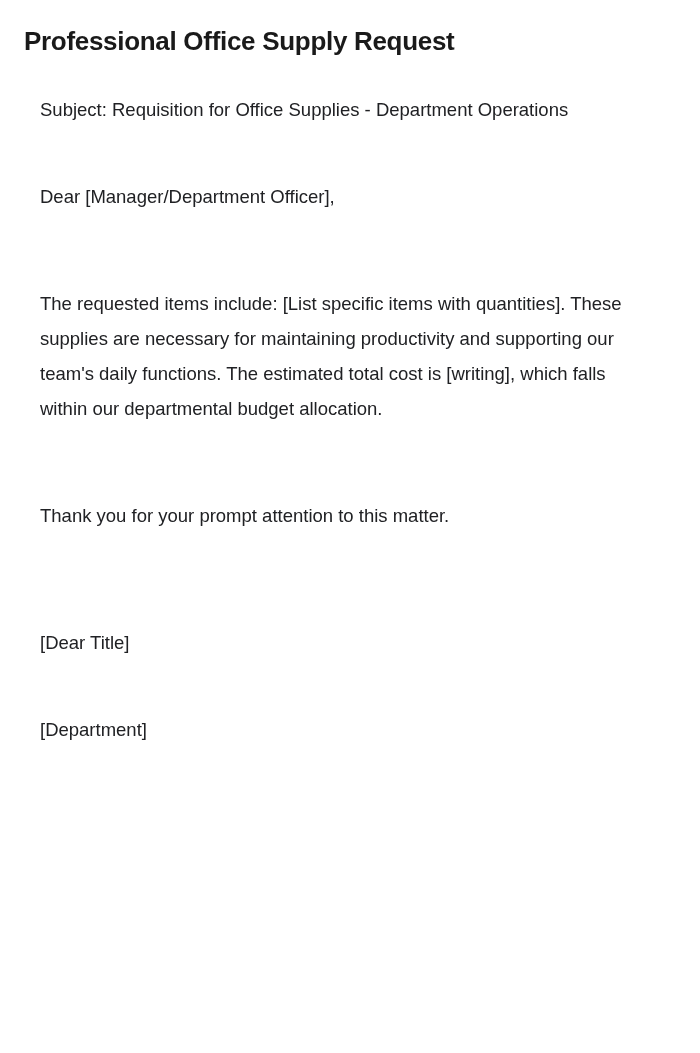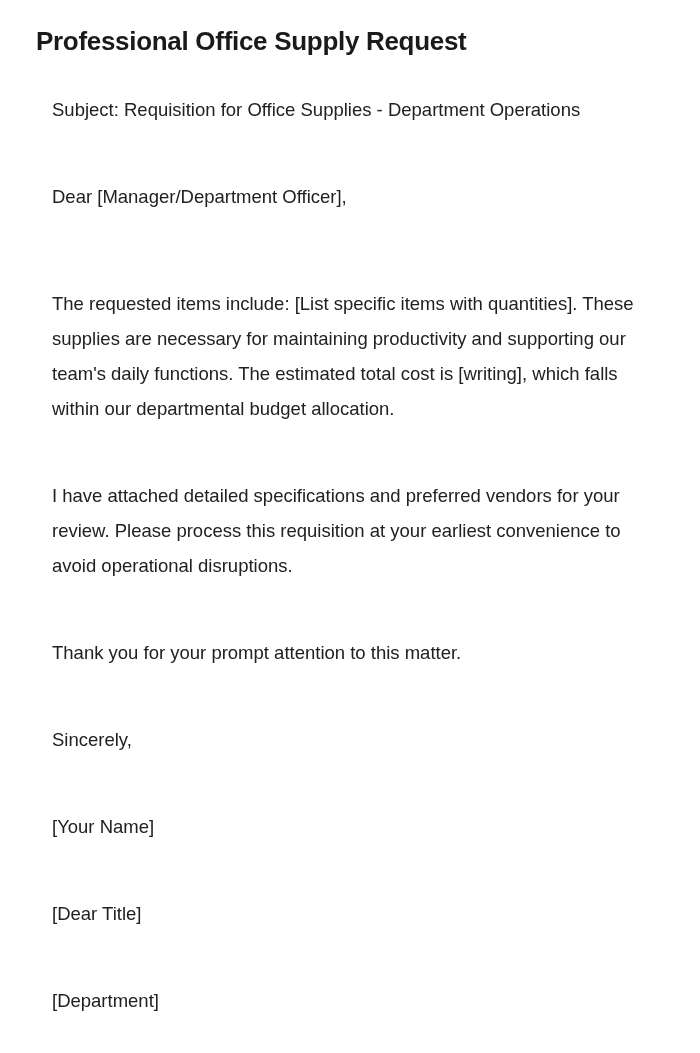--- a/index.html
+++ b/index.html
@@ -11,21 +11,21 @@
     width: 700px;
     height: 1053px;
     font-family: "Liberation Sans", sans-serif;
     color: #202124;
     overflow: hidden;
   }
   .page {
     width: 700px;
     min-height: 1053px;
     box-sizing: border-box;
-    padding: 0px 40px 0px 36px;
+    padding: 0px 40px 0px 24px;
     background: #ffffff;
   }
   .doc-title {
     font-family: "Liberation Sans", sans-serif;
     font-size: 26px;
     font-weight: bold;
     line-height: 32px;
     letter-spacing: -0.3px;
     color: #1a1a1a;
     margin: 0;
@@ -62,33 +62,30 @@
 
   <div class="para-gap"></div>
 
 
   <div class="para-gap"></div>
 
   <p class="body-block">The requested items include: [List specific items with quantities]. These supplies are necessary for maintaining productivity and supporting our team's daily functions. The estimated total cost is [writing], which falls within our departmental budget allocation.</p>
 
   <div class="para-gap"></div>
 
-  <p class="body-block">I have attached detailed specifications and preferred vendors for your review. Please process this requisition at your earliest convenience to avoid operational disruptions.</p>
 
   <div class="para-gap"></div>
 
   <p class="body-block">Thank you for your prompt attention to this matter.</p>
 
   <div class="sig-gap"></div>
 
-  <p class="body-block">Sincerely,</p>
 
   <div class="sig-gap"></div>
 
-  <p class="body-block">[Your Name]</p>
 
   <div class="sig-gap"></div>
 
   <p class="body-block">[Dear Title]</p>
 
   <div class="sig-gap"></div>
 
   <p class="body-block">[Department]</p>
 
   <div class="sig-gap"></div>

